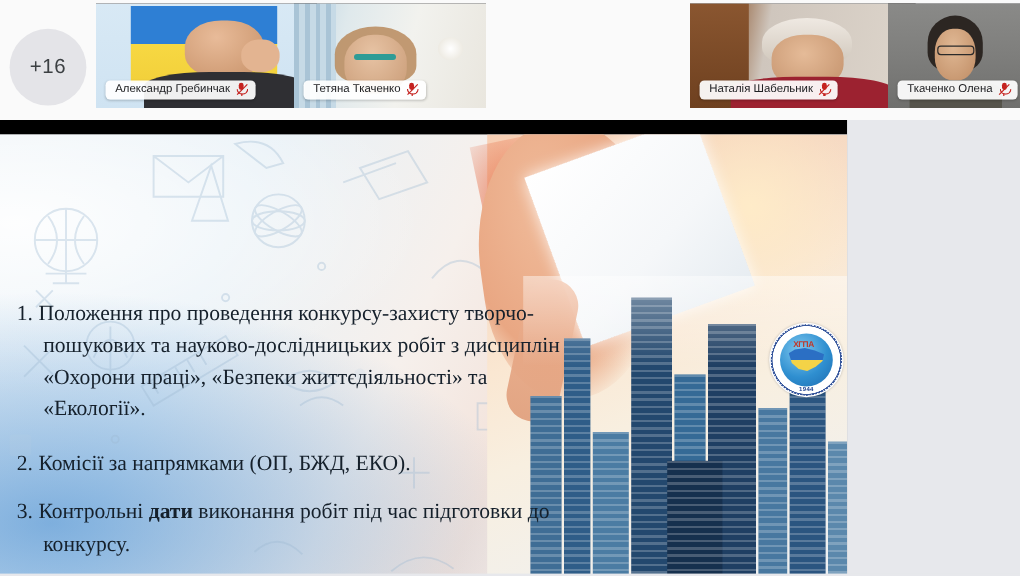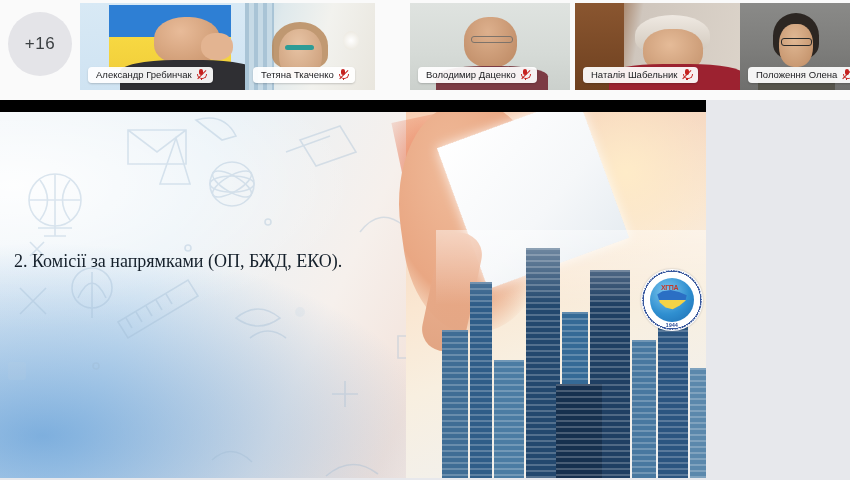--- a/index.html
+++ b/index.html
@@ -9,21 +9,21 @@
     font-family:"Liberation Sans", sans-serif;
     position:relative;
   }
 
   
   #filmstrip{
     position:absolute;left:0;top:0;width:850px;height:100px;
     background:#fafafa;
   }
   .overflow-badge{
-    position:absolute;left:8px;top:12px;width:64px;height:64px;border-radius:50%;
+    position:absolute;left:8px;top:24px;width:64px;height:64px;border-radius:50%;
     background:#e4e4e8;color:#3c4043;
     display:flex;align-items:center;justify-content:center;
     font-size:17px;letter-spacing:.5px;
   }
   .tile{
     position:absolute;top:3px;height:87px;overflow:hidden;background:#2a2a2a;
   }
   .tile .vid{position:absolute;inset:0;}
   .namechip{
     position:absolute;left:8px;bottom:7px;
@@ -241,55 +241,39 @@
       <span>Александр Гребинчак</span>
       <span class="mic-muted">
         <i class="body"></i>
           <i class="arc"></i>
           <i class="stem"></i>
           <i class="slash"></i>
       </span>
     </div>
   </div>
 
-  <div class="tile" id="tile-1" style="left:245px;width:130px;">
+  <div class="tile" id="tile-1" style="left:245px;width:160px;">
     <div class="vid">
       <div class="curtain"></div>
       <div class="lamp"></div>
       <div class="hair"></div>
       <div class="head"></div>
       <div class="glass"></div>
     </div>
     <div class="namechip">
       <span>Тетяна Ткаченко</span>
       <span class="mic-muted">
         <i class="body"></i>
           <i class="arc"></i>
           <i class="stem"></i>
           <i class="slash"></i>
       </span>
     </div>
   </div>
 
-  <div class="tile" id="tile-2" style="left:410px;width:160px;">
-    <div class="vid">
-      <div class="head"></div>
-      <div class="glass"></div>
-      <div class="torso"></div>
-    </div>
-    <div class="namechip">
-      <span>Володимир Даценко</span>
-      <span class="mic-muted">
-        <i class="body"></i>
-          <i class="arc"></i>
-          <i class="stem"></i>
-          <i class="slash"></i>
-      </span>
-    </div>
-  </div>
 
   <div class="tile" id="tile-3" style="left:575px;width:188px;">
     <div class="vid">
       <div class="door"></div>
       <div class="hair"></div>
       <div class="head"></div>
       <div class="torso"></div>
     </div>
     <div class="namechip">
       <span>Наталія Шабельник</span>
@@ -303,21 +287,21 @@
   </div>
 
   <div class="tile" id="tile-4" style="left:740px;width:110px;">
     <div class="vid">
       <div class="hair"></div>
       <div class="head"></div>
       <div class="glass"></div>
       <div class="torso"></div>
     </div>
     <div class="namechip">
-      <span>Положення Олена</span>
+      <span>Ткаченко Олена</span>
       <span class="mic-muted">
         <i class="body"></i>
           <i class="arc"></i>
           <i class="stem"></i>
           <i class="slash"></i>
       </span>
     </div>
   </div>
 </div>
 
@@ -392,23 +376,29 @@
       <div class="globe">
         <div class="map"></div>
       </div>
       <div class="abbr">ХГПА</div>
       <div class="year">1944</div>
     </div>
 
     <div id="slide-text">
 
       <div class="slide-body">
+        <p class="bpara">
+          <span>1. Положення про проведення конкурсу-захисту творчо-пошукових та науково-дослідницьких робіт з дисциплін «Охорони праці», «Безпеки життєдіяльності» та «Екології».</span>
+        </p>
         <p class="bpara p2">
           <span>2. Комісії за напрямками (ОП, БЖД, ЕКО).</span>
         </p>
+        <p class="bpara">
+          <span>3. Контрольні </span><b>дати</b><span> виконання робіт під час підготовки до конкурсу.</span>
+        </p>
       </div>
     </div>
 
   </div>
 </div>
 
 <div id="rightpanel"></div>
 <div id="botstrip"></div>
 
 </body></html>

